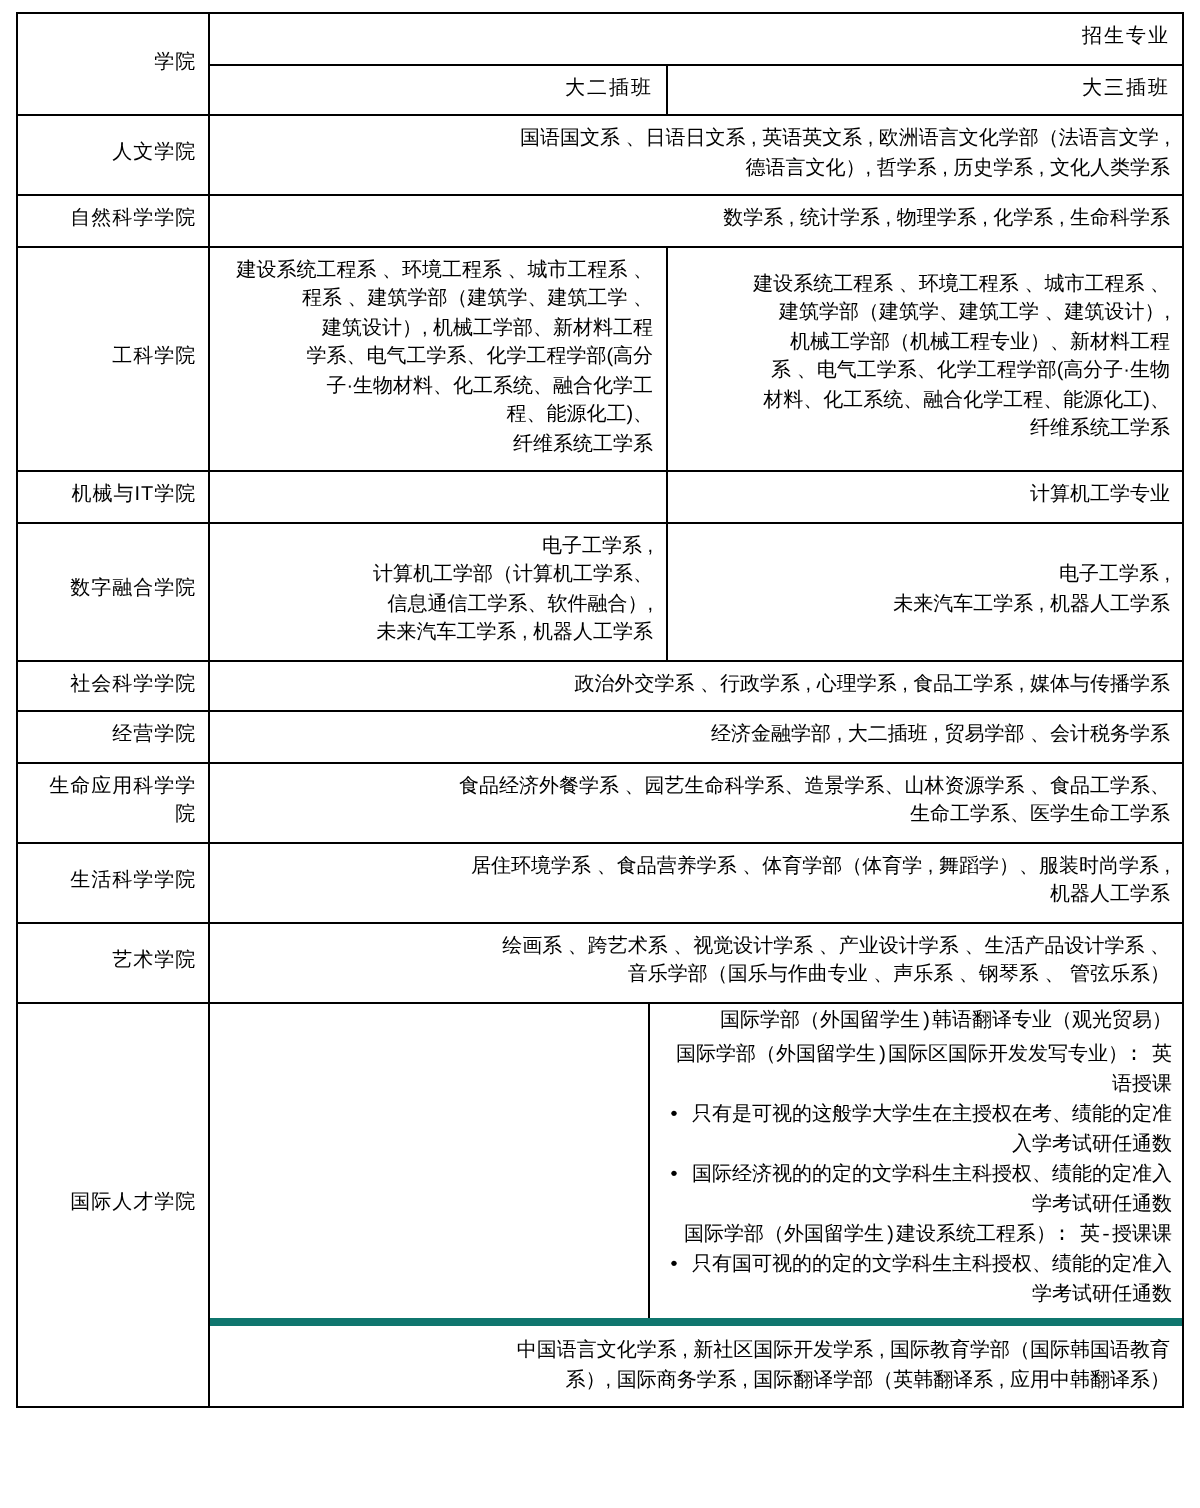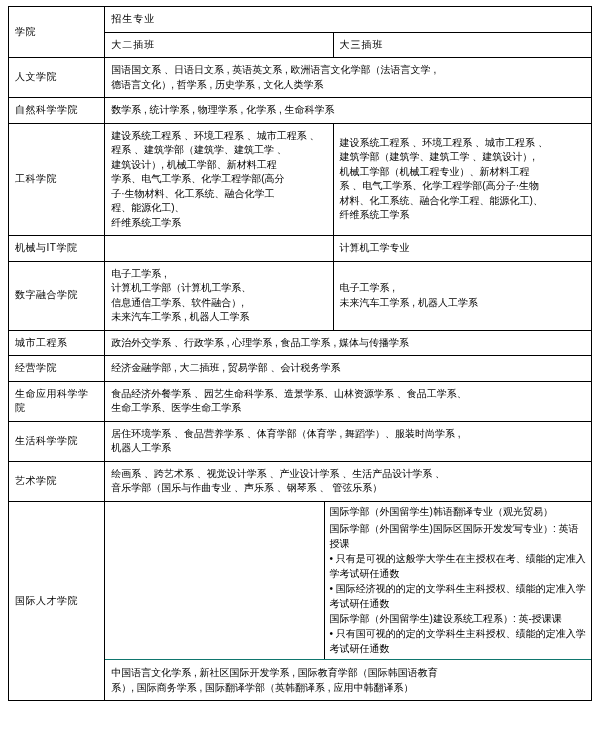--- a/index.html
+++ b/index.html
@@ -27,21 +27,21 @@
     table-layout: fixed;
   }
   table.major-table td,
   table.major-table th {
     border: 1px solid #000000;
     vertical-align: middle;
     padding: 5px 6px;
     font-size: 10px;
     line-height: 1.45;
     font-weight: normal;
-    text-align: left;
+    text-align: right;
   }
   th.col-school,
   td.school-cell {
     text-align: center;
     width: 96px;
     font-size: 11.5px;
     letter-spacing: 0.5px;
   }
   th.head-major {
     text-align: center;
@@ -72,21 +72,21 @@
     font-size: 10px;
     line-height: 1.5;
     color: #000000;
   }
   .intl-bottom {
     padding: 5px 6px;
     font-size: 10px;
     line-height: 1.5;
   }
   .sep-line {
-    border-top: 1px solid #0f766e;
+    border-top: 4px solid #0f766e;
   }
 </style>
 </head>
 <body>
 
 <div class="page">
   <table class="major-table">
     <colgroup>
       <col style="width:96px">
       <col style="width:228px">
@@ -136,21 +136,21 @@
       <tr>
         <td class="school-cell">数字融合学院</td>
         <td class="prog-cell" style="white-space:pre-line">电子工学系 ,
 计算机工学部（计算机工学系、
 信息通信工学系、软件融合）,
 未来汽车工学系 , 机器人工学系</td>
         <td class="prog-cell" style="white-space:pre-line">电子工学系 ,
 未来汽车工学系 , 机器人工学系</td>
       </tr>
       <tr>
-        <td class="school-cell">城市工程系</td>
+        <td class="school-cell">社会科学学院</td>
         <td class="prog-cell" colspan="2" style="white-space:pre-line">政治外交学系 、行政学系 , 心理学系 , 食品工学系 , 媒体与传播学系</td>
       </tr>
       <tr>
         <td class="school-cell">经营学院</td>
         <td class="prog-cell" colspan="2" style="white-space:pre-line">经济金融学部 , 大二插班 , 贸易学部 、会计税务学系</td>
       </tr>
       <tr>
         <td class="school-cell" style="font-size:10px">生命应用科学学院</td>
         <td class="prog-cell" colspan="2" style="white-space:pre-line">食品经济外餐学系 、园艺生命科学系、造景学系、山林资源学系 、食品工学系、
 生命工学系、医学生命工学系</td>
@@ -163,21 +163,21 @@
       <tr>
         <td class="school-cell">艺术学院</td>
         <td class="prog-cell" colspan="2" style="white-space:pre-line">绘画系 、跨艺术系 、视觉设计学系 、产业设计学系 、生活产品设计学系 、
 音乐学部（国乐与作曲专业 、声乐系 、钢琴系 、 管弦乐系）</td>
       </tr>
       <tr>
         <td class="school-cell intl-left">国际人才学院</td>
         <td class="prog-cell" colspan="2" style="padding:0">
           <div style="display:flex;">
             <div style="width:46%;"></div>
-            <div style="width:54%;border-left:1px solid #000;padding:3px 5px;">
+            <div style="width:54%;border-left:1px solid #000;padding:3px 5px;font-family:Liberation Mono, monospace;">
               <div class="intl-title">国际学部（外国留学生)韩语翻译专业（观光贸易）</div>
               <div class="intl-small">国际学部（外国留学生)国际区国际开发发写专业）: 英语授课</div>
               <div class="intl-small">• 只有是可视的这般学大学生在主授权在考、绩能的定准入学考试研任通数</div>
               <div class="intl-small">• 国际经济视的的定的文学科生主科授权、绩能的定准入学考试研任通数</div>
               <div class="intl-small">国际学部（外国留学生)建设系统工程系）: 英-授课课</div>
               <div class="intl-small">• 只有国可视的的定的文学科生主科授权、绩能的定准入学考试研任通数</div>
             </div>
           </div>
           <div class="sep-line intl-bottom" style="white-space:pre-line">中国语言文化学系 , 新社区国际开发学系 , 国际教育学部（国际韩国语教育
 系）, 国际商务学系 , 国际翻译学部（英韩翻译系 , 应用中韩翻译系）</div>

